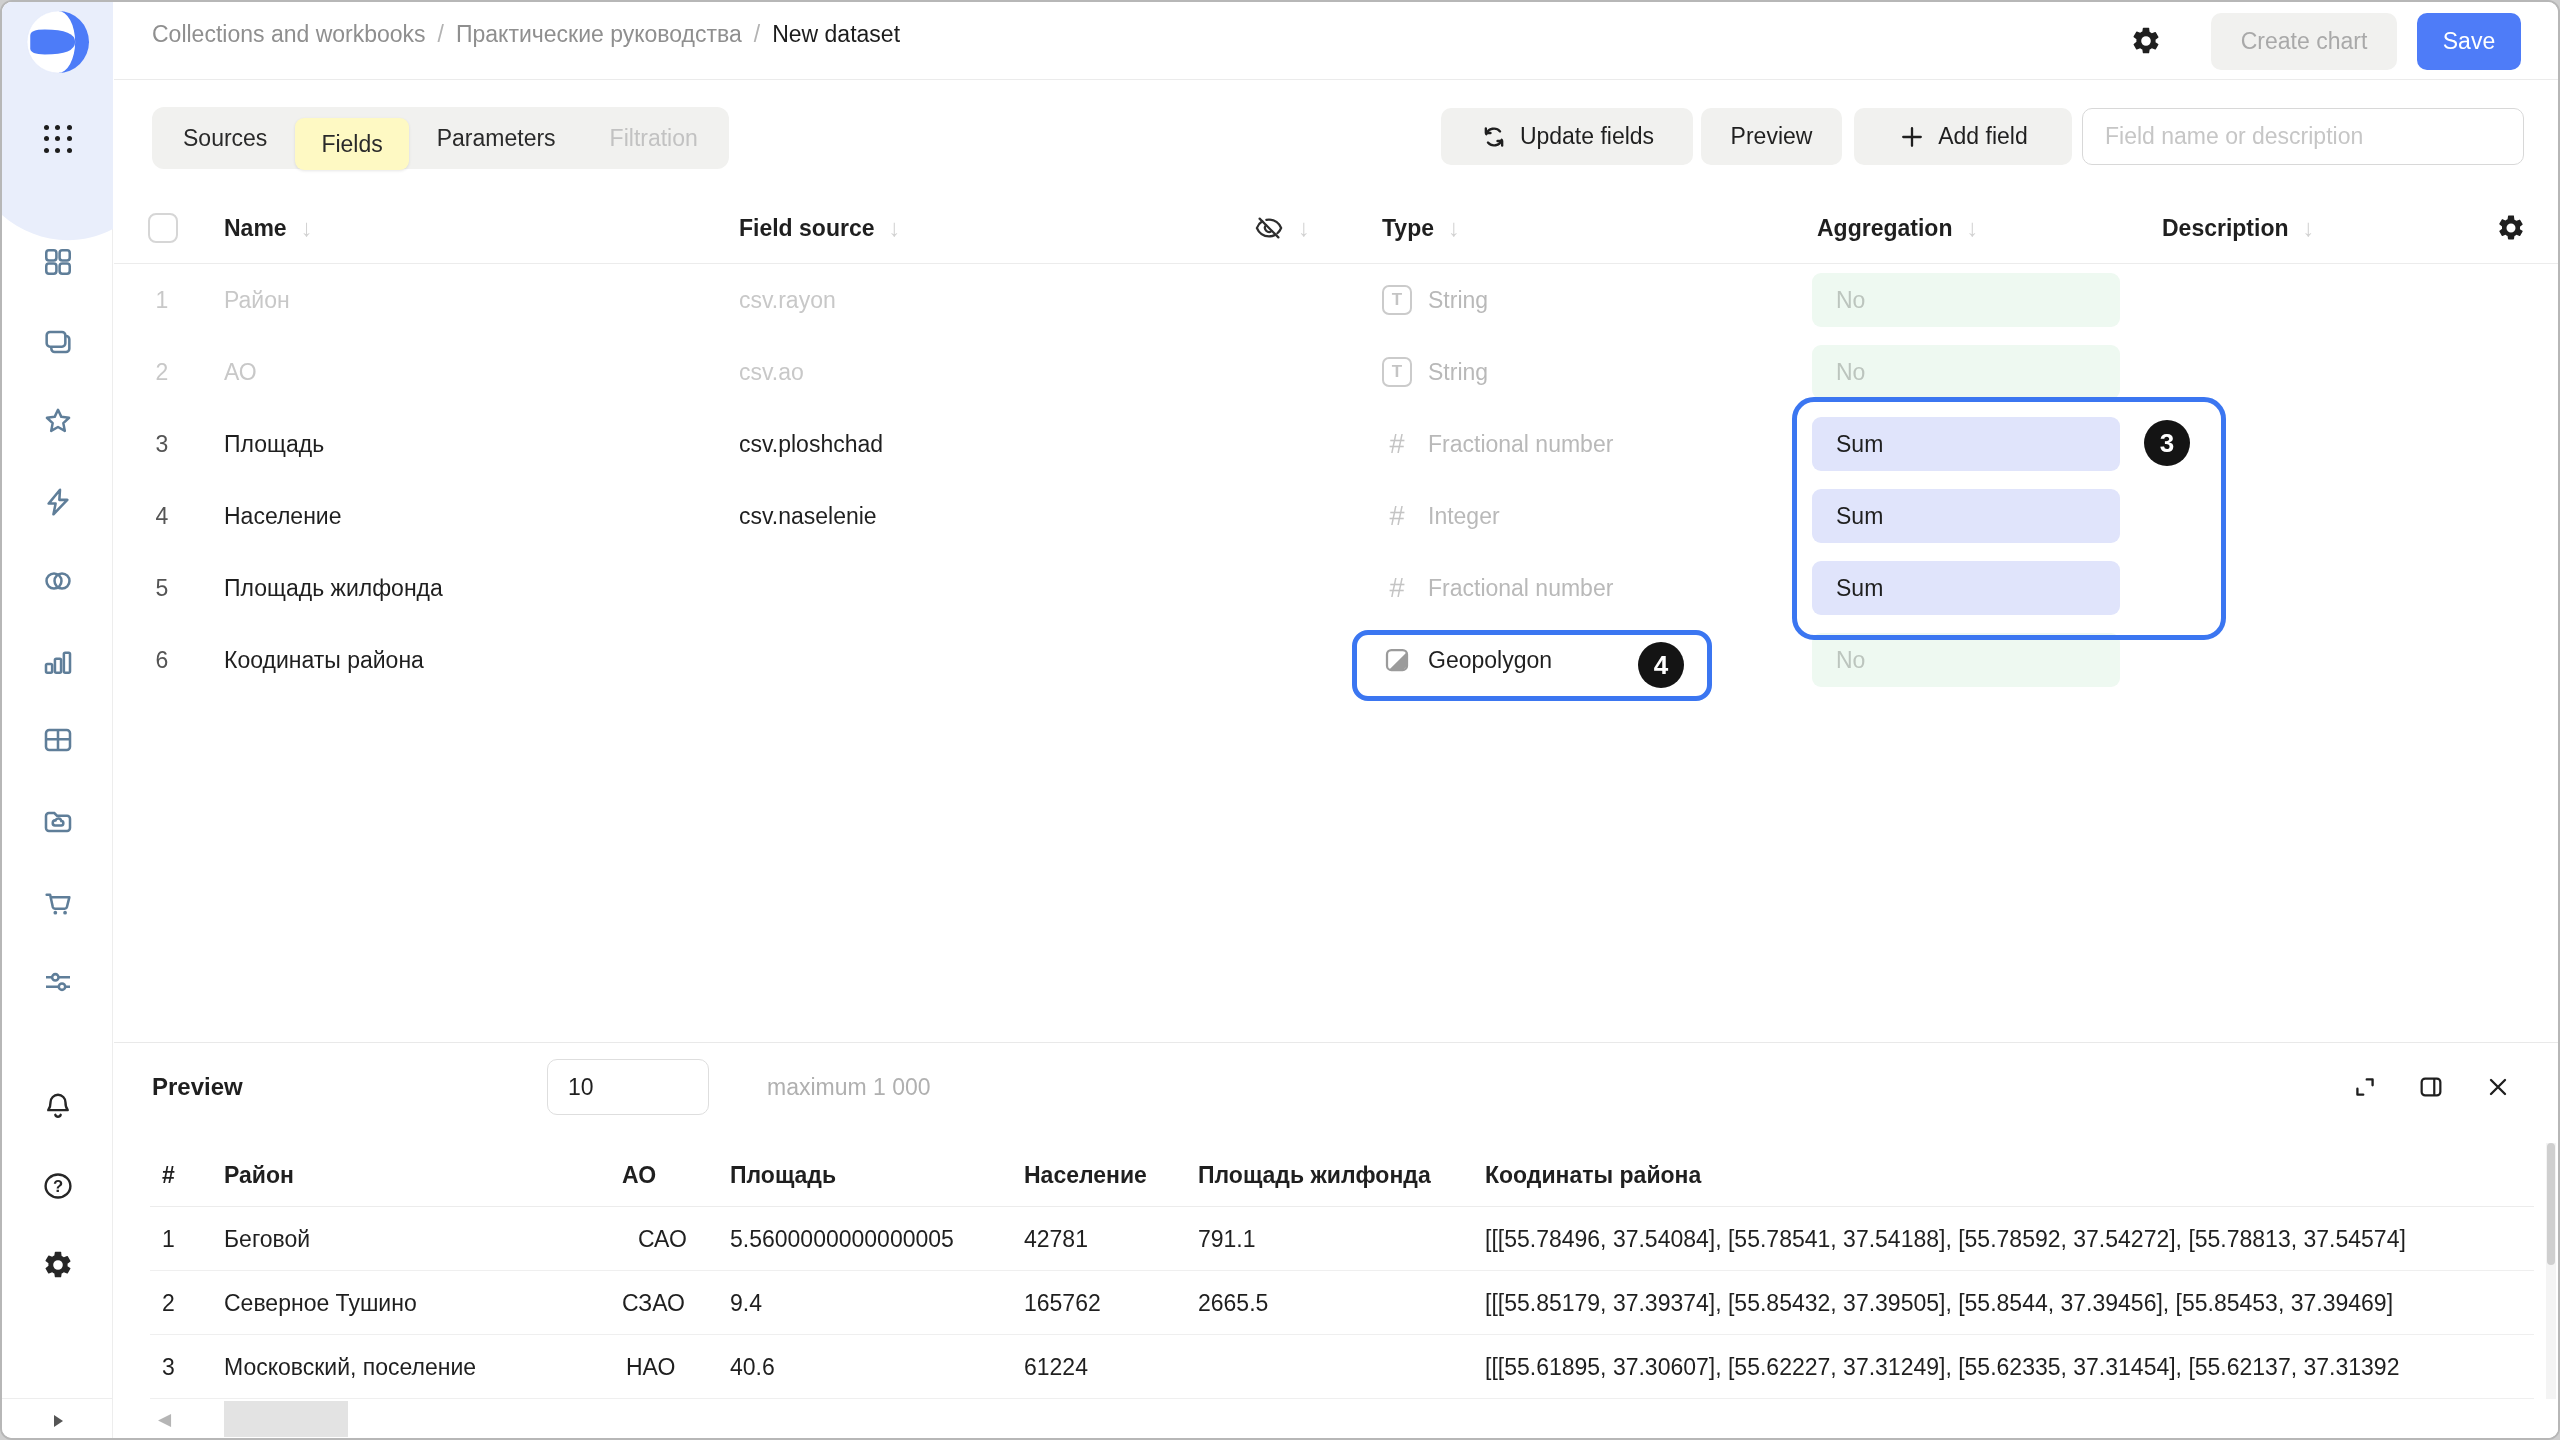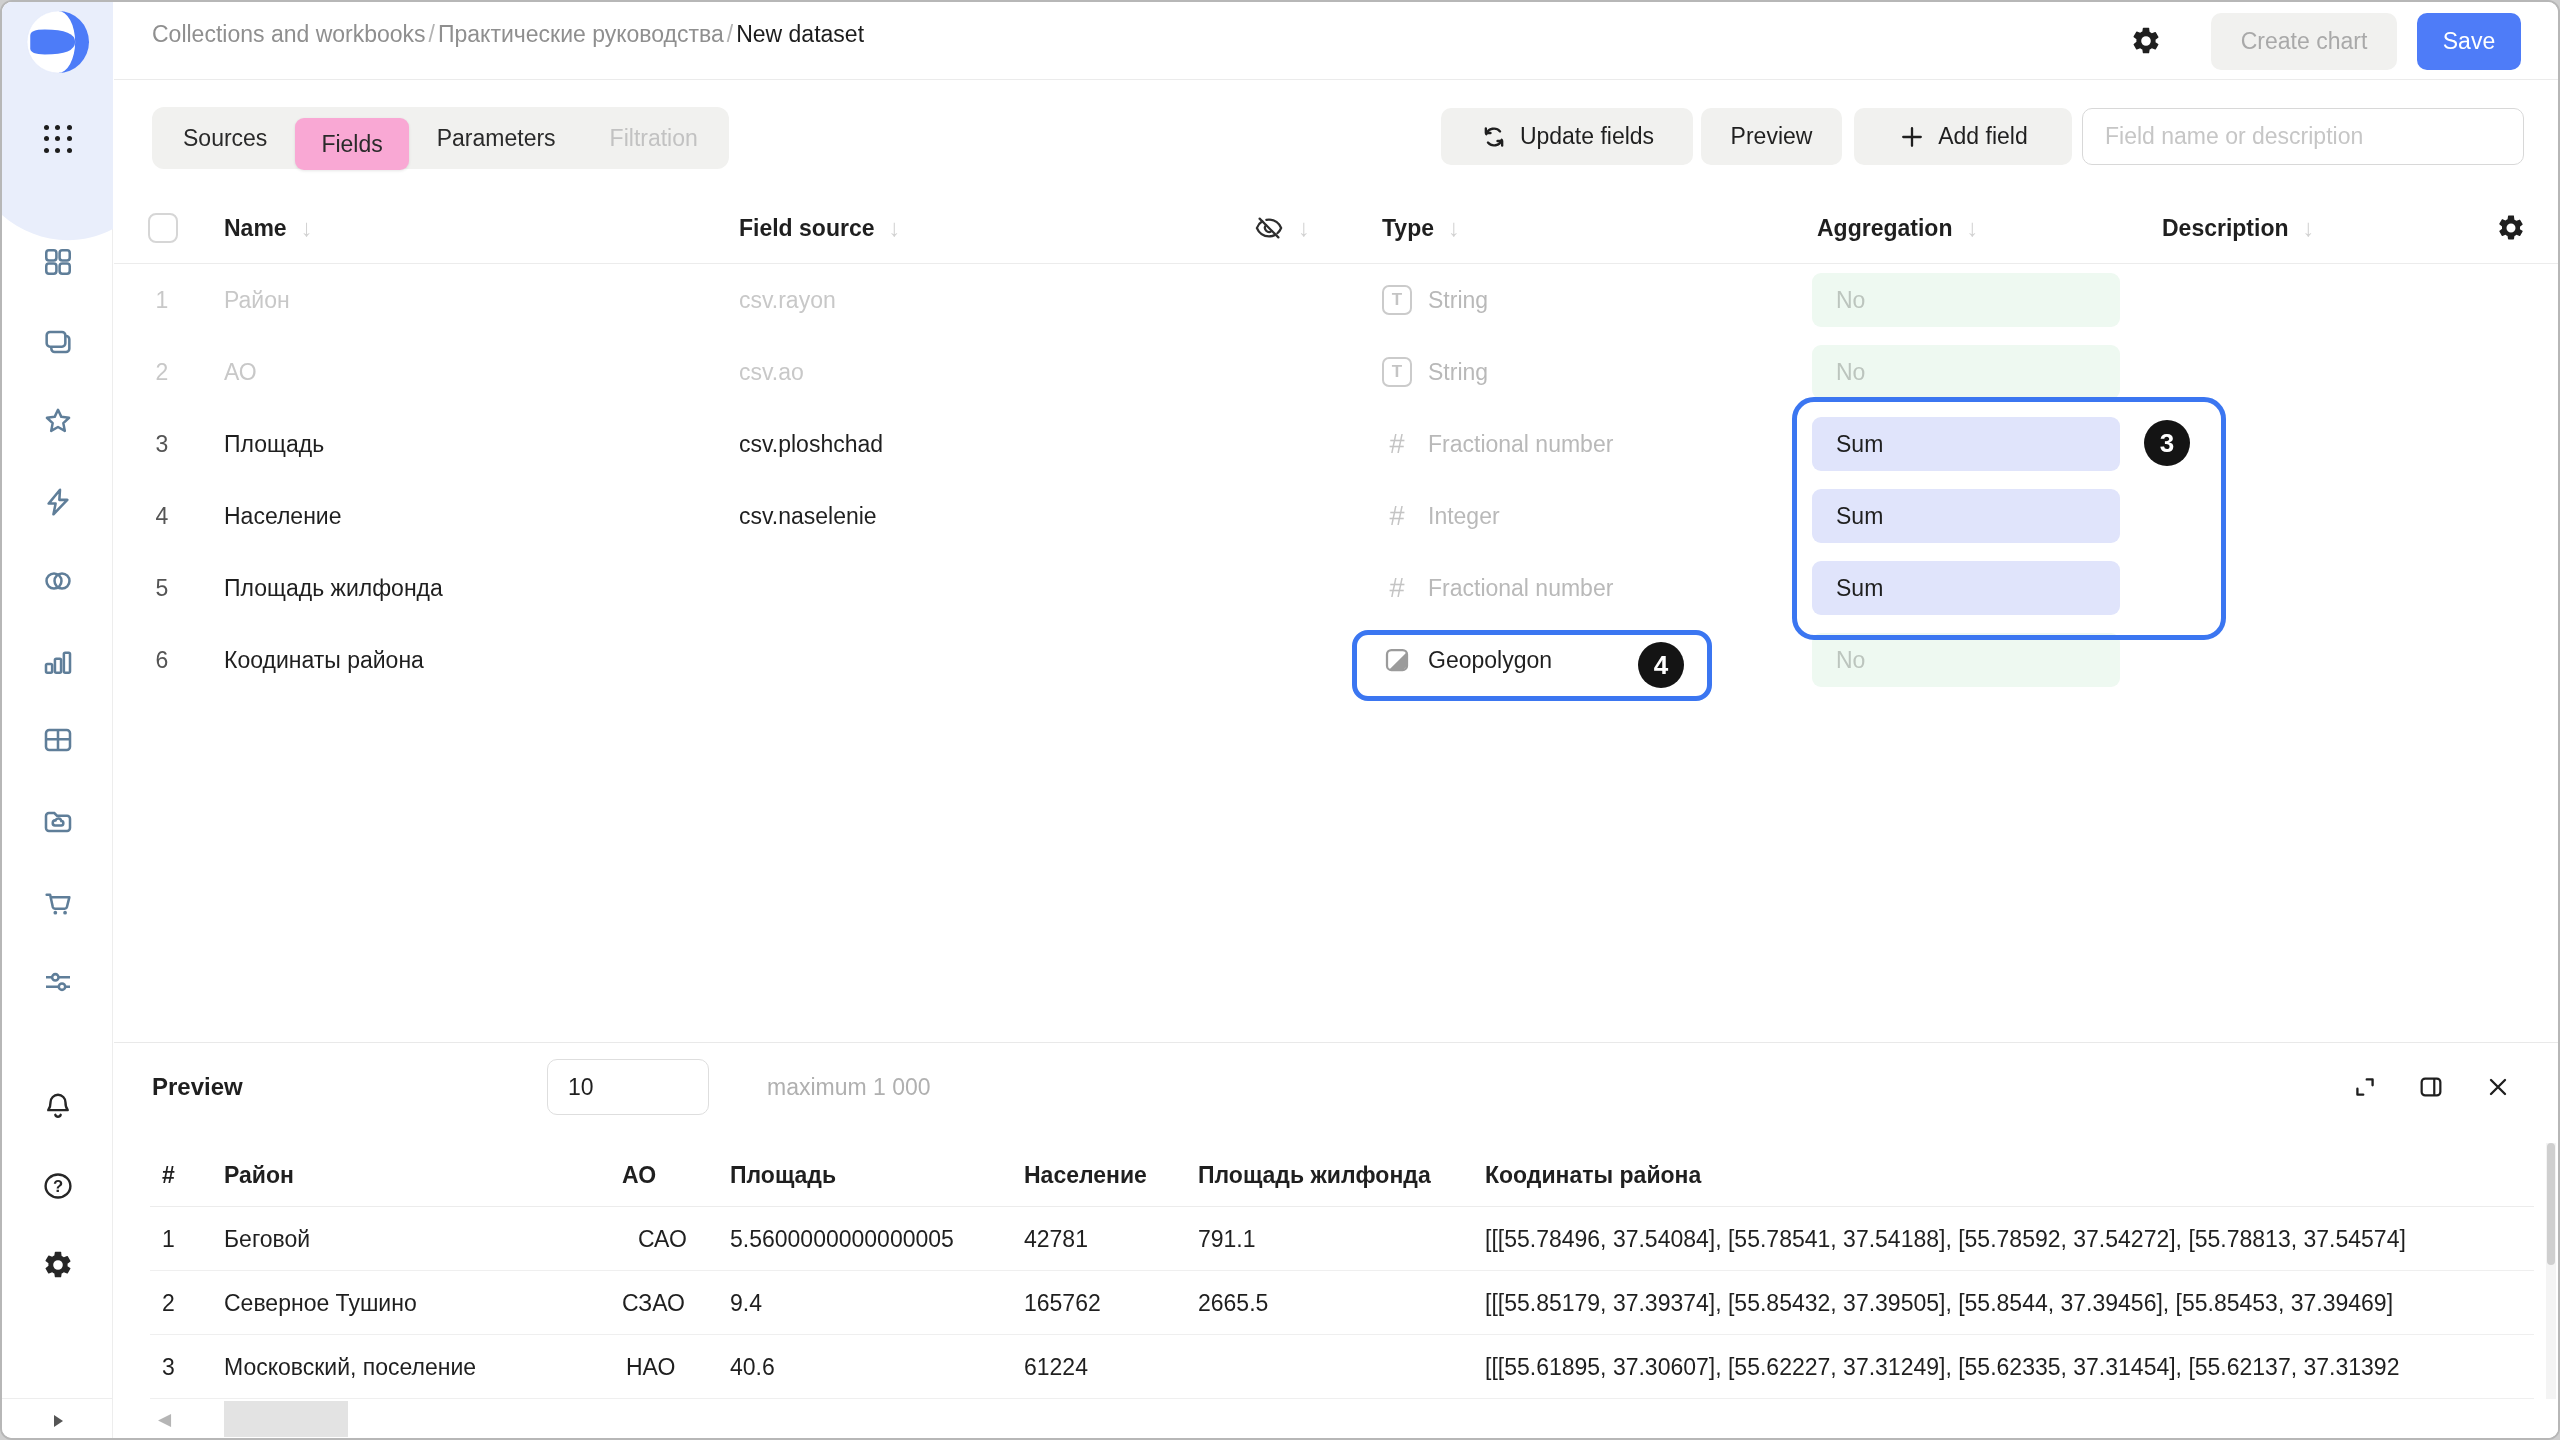--- a/index.html
+++ b/index.html
@@ -20,38 +20,38 @@
            display:flex; align-items:center; justify-content:center; cursor:pointer; }
   .sb-ic.dark { color:#262626; }
   .sb-ic svg { width:32px; height:32px; }
   .sb-bottombar { position:absolute; left:0; top:1396px; width:111px; height:44px;
                   border-top:1px solid #ededed; display:flex; align-items:center; justify-content:center; }
 
   
   .topbar { position:absolute; left:112px; top:0; width:2448px; height:78px;
             border-bottom:1px solid #ebebeb; background:#fff; }
   .crumbs { position:absolute; left:38px; top:0; height:64px; display:flex;
-            align-items:center; gap:3px; font-size:23px; color:#8f8f8f; }
+            align-items:center; gap:12px; font-size:23px; color:#8f8f8f; }
   .crumb { cursor:pointer; }
   .crumb-sep { color:#b3b3b3; }
   .crumb.current { color:#1c1c1c; }
   .top-gear { position:absolute; left:2016px; top:23px; width:32px; height:32px; color:#1f1f1f; cursor:pointer; }
   .btn { display:flex; align-items:center; justify-content:center; gap:12px;
          height:57px; border-radius:10px; font-size:23px; cursor:pointer; border:none;
          background:#f1f1ef; color:#1f1f1f; }
   .btn-create { position:absolute; left:2097px; top:11px; width:186px; color:#a9a9a9; cursor:default; }
   .btn-save { position:absolute; left:2303px; top:11px; width:104px; background:#4e7cf8; color:#fff; }
 
   
   .toolbar { position:absolute; left:112px; top:79px; width:2448px; height:111px; background:#fff; }
   .tabgroup { position:absolute; left:38px; top:26px; height:62px; background:#f1f1ef;
               border-radius:12px; display:flex; align-items:center; padding:5px; gap:2px; }
   .tab { height:52px; line-height:52px; padding:0 26px; font-size:23px; color:#2a2a2a;
          border-radius:9px; cursor:pointer; white-space:nowrap; }
-  .tab.active { background:#f9a8d4; box-shadow:0 1px 3px rgba(0,0,0,.10);margin-top:12px; }
+  .tab.active { background:#fef9c3; box-shadow:0 1px 3px rgba(0,0,0,.10);margin-top:12px; }
   .tab.disabled { color:#c2c2c2; cursor:default;text-align:center; }
   .btn-update { position:absolute; left:1327px; top:27px; width:252px; }
   .btn-preview { position:absolute; left:1587px; top:27px; width:141px; }
   .btn-add { position:absolute; left:1740px; top:27px; width:218px; }
   .btn svg { width:28px; height:28px; }
   .search { position:absolute; left:1968px; top:27px; width:442px; height:57px;
             border:1.5px solid #d8d8d8; border-radius:10px; font-size:23px; padding:0 22px;
             color:#1f1f1f; outline:none; font-family:inherit; }
   .search::placeholder { color:#c6c6c6; }
 

